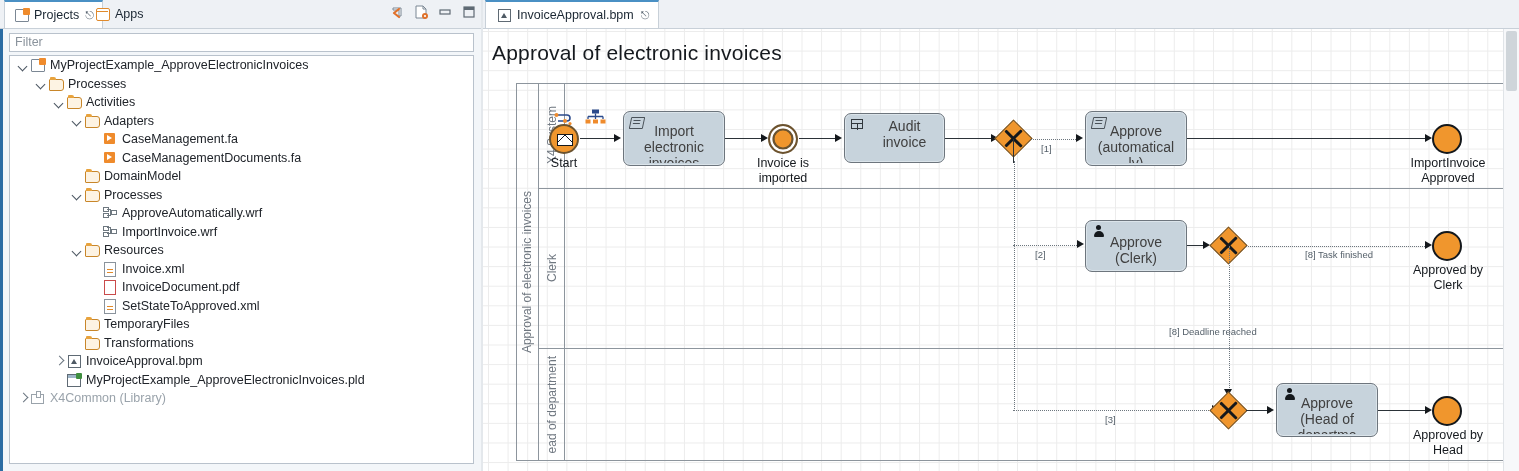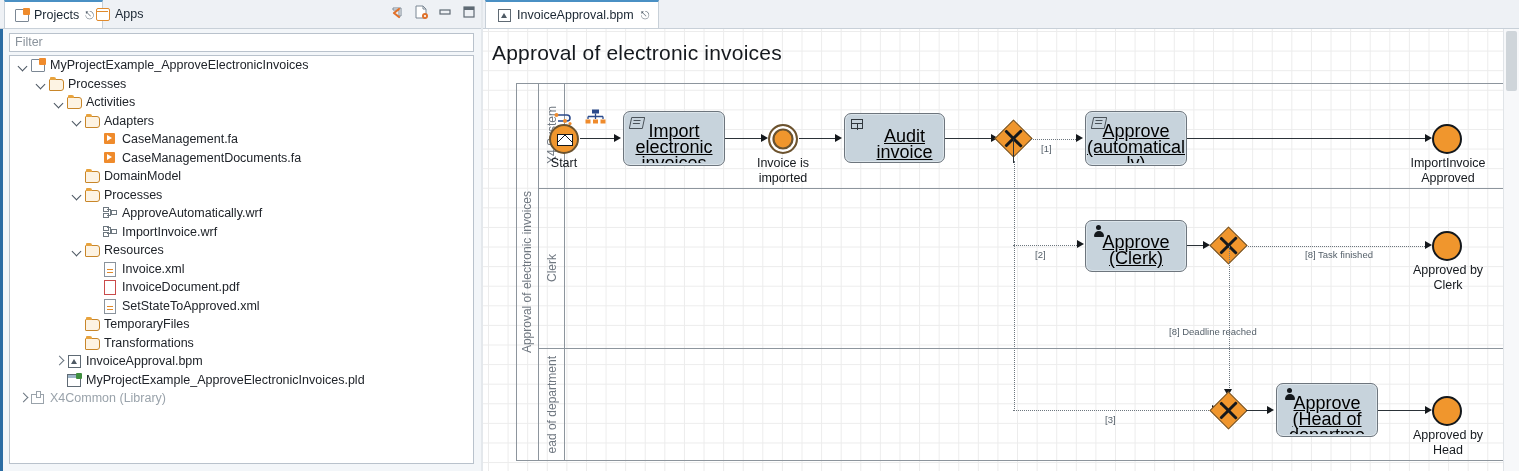--- a/index.html
+++ b/index.html
@@ -79,21 +79,21 @@
   .pool-label{position:absolute;left:33px;top:54px;width:23px;height:378px;border-right:1.4px solid #8d959d;box-sizing:border-box;
               display:flex;align-items:center;justify-content:center;}
   .pool-label span{writing-mode:vertical-rl;transform:rotate(180deg);font-size:12px;color:#6f7780;white-space:nowrap;}
   .lane-label{position:absolute;left:56px;width:26px;border-right:1.4px solid #8d959d;box-sizing:border-box;display:flex;align-items:center;justify-content:center;}
   .lane-label span{writing-mode:vertical-rl;transform:rotate(180deg);font-size:12px;color:#6f7780;white-space:nowrap;}
   .lane-sep{position:absolute;left:56px;width:980px;height:0;border-top:1.4px solid #8d959d;}
 
   
   .task{position:absolute;background:#c7d3dc;border:1.5px solid #6d757d;border-radius:7px;box-sizing:border-box;overflow:hidden;
         box-shadow:inset 0 0 0 1px #dbe4ea;}
-  .task .ttxt{position:absolute;left:0;right:0;top:11px;text-align:center;font-size:18px;color:#000000;line-height:16px;text-decoration:underline;}
+  .task .ttxt{position:absolute;left:0;right:0;top:11px;text-align:center;font-size:14px;color:#404040;line-height:16px;}
   .task .tico{position:absolute;left:6px;top:4px;width:13px;height:12px;}
   .ic-service{position:absolute;left:0;top:1px;width:12px;height:10px;border:1.3px solid #4a5259;border-radius:1px;transform:skewX(-12deg);}
   .ic-service::after{content:"";position:absolute;left:1.5px;top:2px;width:7px;height:1.2px;background:#4a5259;box-shadow:0 3px 0 #4a5259;}
   .ic-table{position:absolute;left:0;top:1px;width:12px;height:10px;border:1.4px solid #30373d;box-sizing:border-box;}
   .ic-table::before{content:"";position:absolute;left:0;top:2.6px;width:100%;height:1.2px;background:#30373d;}
   .ic-table::after{content:"";position:absolute;left:5px;top:2.6px;width:1.2px;height:7px;background:#30373d;}
   .ic-user{position:absolute;left:1px;top:0px;width:11px;height:12px;}
   .ic-user::before{content:"";position:absolute;left:3px;top:0;width:5px;height:5px;border-radius:50%;background:#14181c;}
   .ic-user::after{content:"";position:absolute;left:0.5px;top:5.5px;width:10px;height:6px;border-radius:5px 5px 1px 1px;background:#14181c;}
 
@@ -428,21 +428,21 @@
         <div>imported</div>
       </div>
 
       <div class="ln h" style="left:316px;top:109px;width:38px;"></div>
       <div class="arw r" style="left:352px;top:105px;"></div>
 
       <div class="task" style="left:361px;top:84px;width:101px;height:50px;">
         <span class="tico">
             <span class="ic-table"></span>
           </span>
-        <div class="ttxt" style="top:14px;padding-left:20px;">Audit invoice</div>
+        <div class="ttxt" style="top:4px;padding-left:20px;">Audit invoice</div>
       </div>
 
       <div class="ln h" style="left:462px;top:109px;width:48px;"></div>
       <div class="arw r" style="left:508px;top:105px;"></div>
 
       <div class="gateway" style="left:517px;top:96px;"></div>
       <div class="gw-x" style="left:517px;top:96px;"></div>
 
       <div class="dln h" style="left:548px;top:110px;width:47px;"></div>
       <div class="arw r" style="left:593px;top:105px;"></div>

